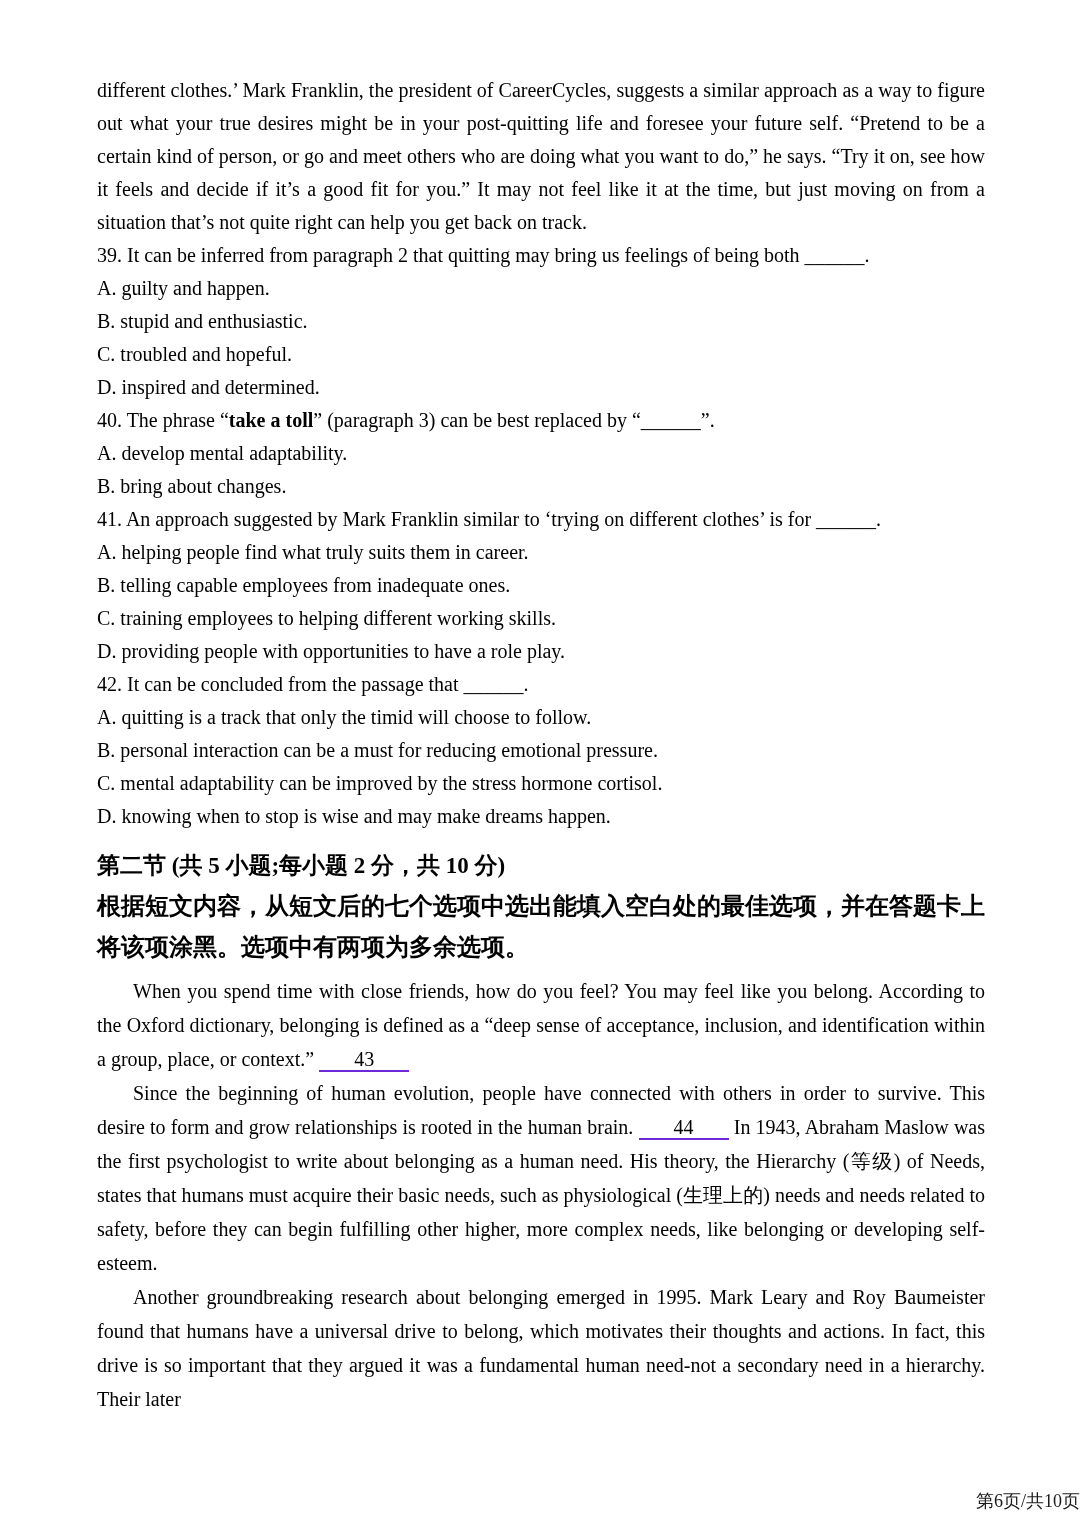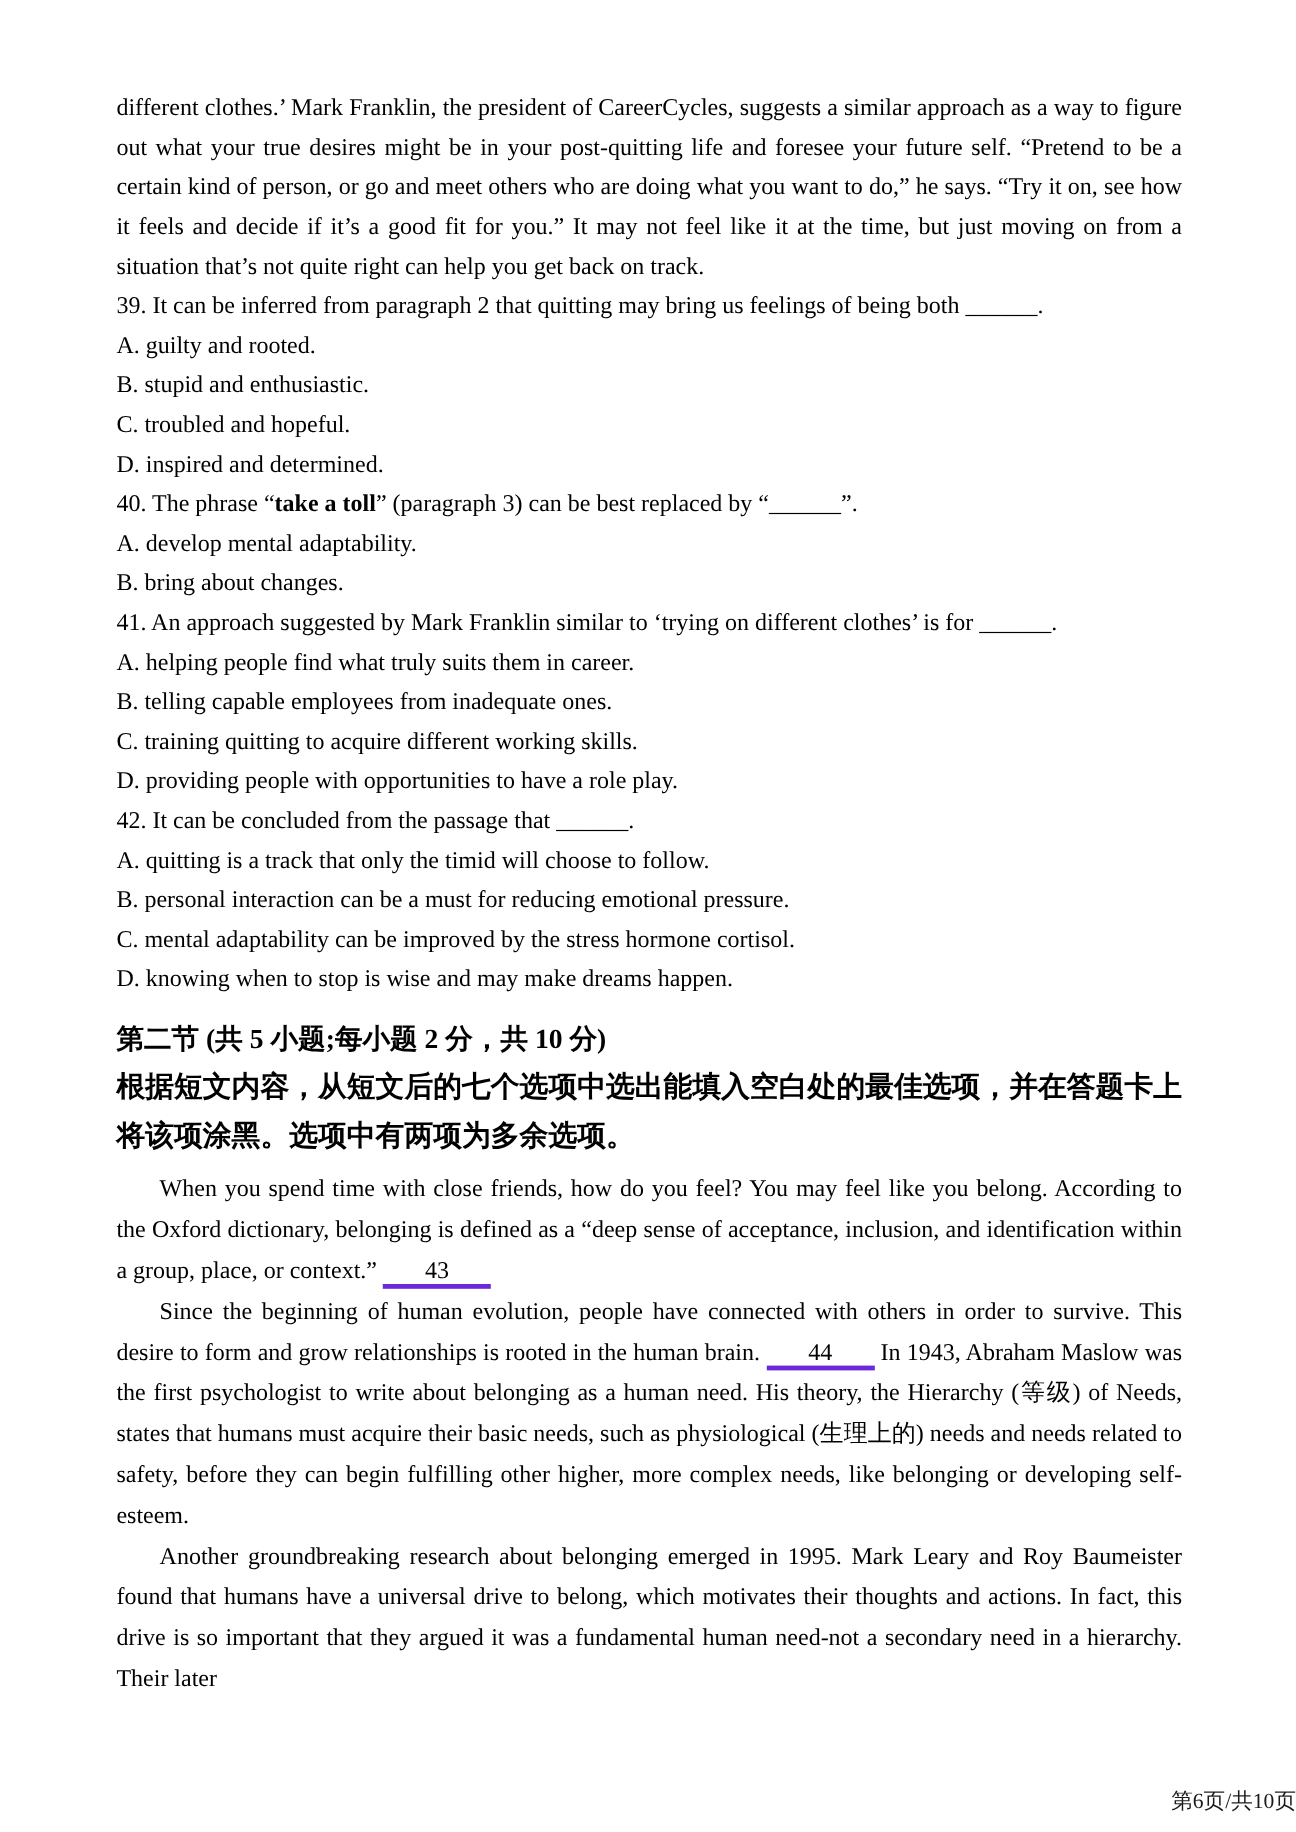--- a/index.html
+++ b/index.html
@@ -57,21 +57,21 @@
   }
   .passage p {
     margin: 0;
     text-indent: 36px;
   }
   .blank-num {
     display: inline-block;
     width: 90px;
     text-align: center;
     text-indent: 0;
-    border-bottom: 4px solid #6d28d9;
+    border-bottom: 2px solid #6d28d9;
     line-height: 22px;
   }
 
   .footer {
     position: absolute;
     bottom: 14px;
     left: 0;
     width: 100%;
     text-align: right;
     font-size: 18px;
@@ -82,37 +82,37 @@
 <body>
 
 <div class="page">
 
   <div class="en">
 
     <p>different clothes.’ Mark Franklin, the president of CareerCycles, suggests a similar approach as a way to figure out what your true desires might be in your post-quitting life and foresee your future self. “Pretend to be a certain kind of person, or go and meet others who are doing what you want to do,” he says. “Try it on, see how it feels and decide if it’s a good fit for you.” It may not feel like it at the time, but just moving on from a situation that’s not quite right can help you get back on track.</p>
 
     <div>
       <div class="qline">39. It can be inferred from paragraph 2 that quitting may bring us feelings of being both ______.</div>
-      <div class="qline">A. guilty and rooted.</div>
+      <div class="qline">A. guilty and happen.</div>
       <div class="qline">B. stupid and enthusiastic.</div>
       <div class="qline">C. troubled and hopeful.</div>
       <div class="qline">D. inspired and determined.</div>
     </div>
 
     <div>
       <div class="qline"><span>40. The phrase “</span><span class="bold">take a toll</span><span>” (paragraph 3) can be best replaced by “______”.</span></div>
       <div class="qline">A. develop mental adaptability.</div>
       <div class="qline">B. bring about changes.</div>
     </div>
 
     <div>
       <div class="qline">41. An approach suggested by Mark Franklin similar to ‘trying on different clothes’ is for ______.</div>
       <div class="qline">A. helping people find what truly suits them in career.</div>
       <div class="qline">B. telling capable employees from inadequate ones.</div>
-      <div class="qline">C. training quitting to acquire different working skills.</div>
+      <div class="qline">C. training employees to helping different working skills.</div>
       <div class="qline">D. providing people with opportunities to have a role play.</div>
     </div>
 
     <div>
       <div class="qline">42. It can be concluded from the passage that ______.</div>
       <div class="qline">A. quitting is a track that only the timid will choose to follow.</div>
       <div class="qline">B. personal interaction can be a must for reducing emotional pressure.</div>
       <div class="qline">C. mental adaptability can be improved by the stress hormone cortisol.</div>
       <div class="qline">D. knowing when to stop is wise and may make dreams happen.</div>
     </div>

